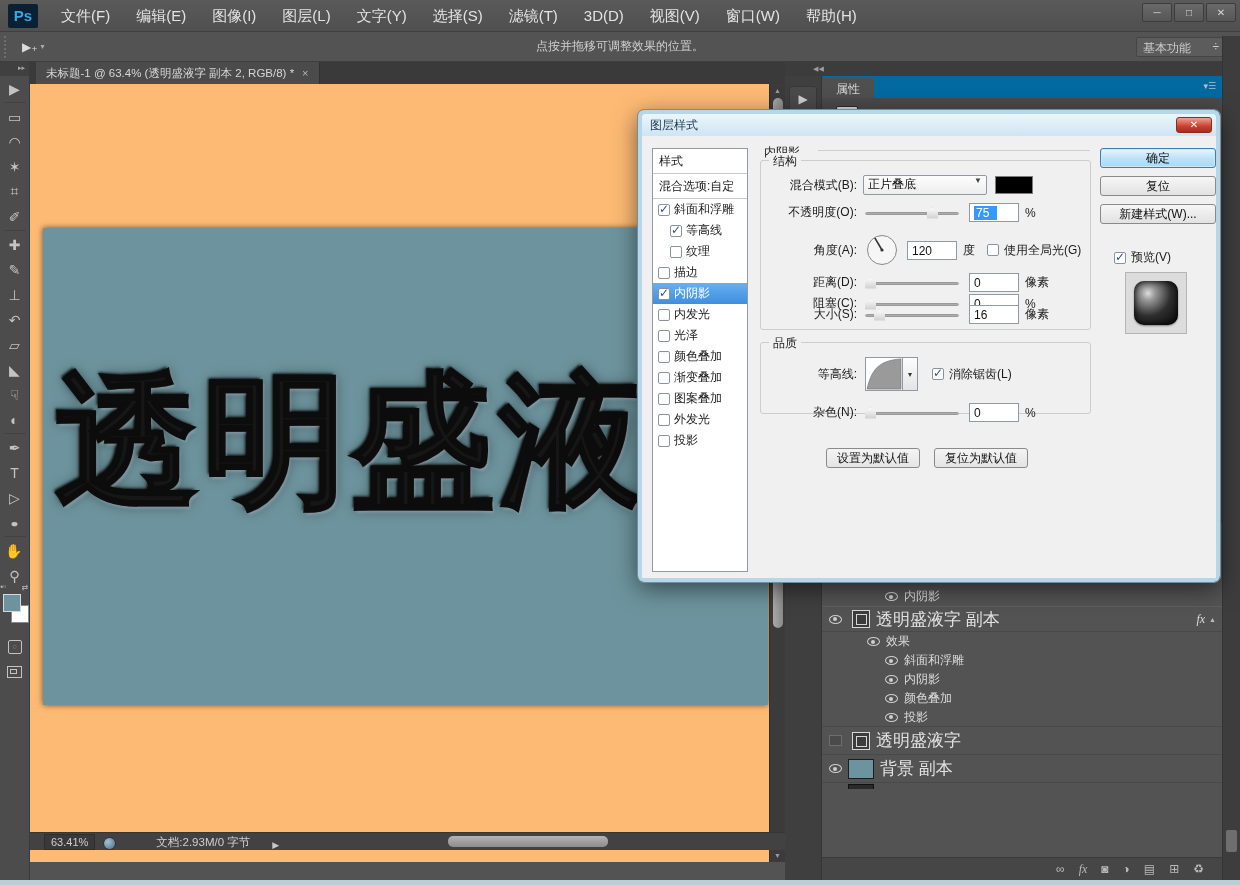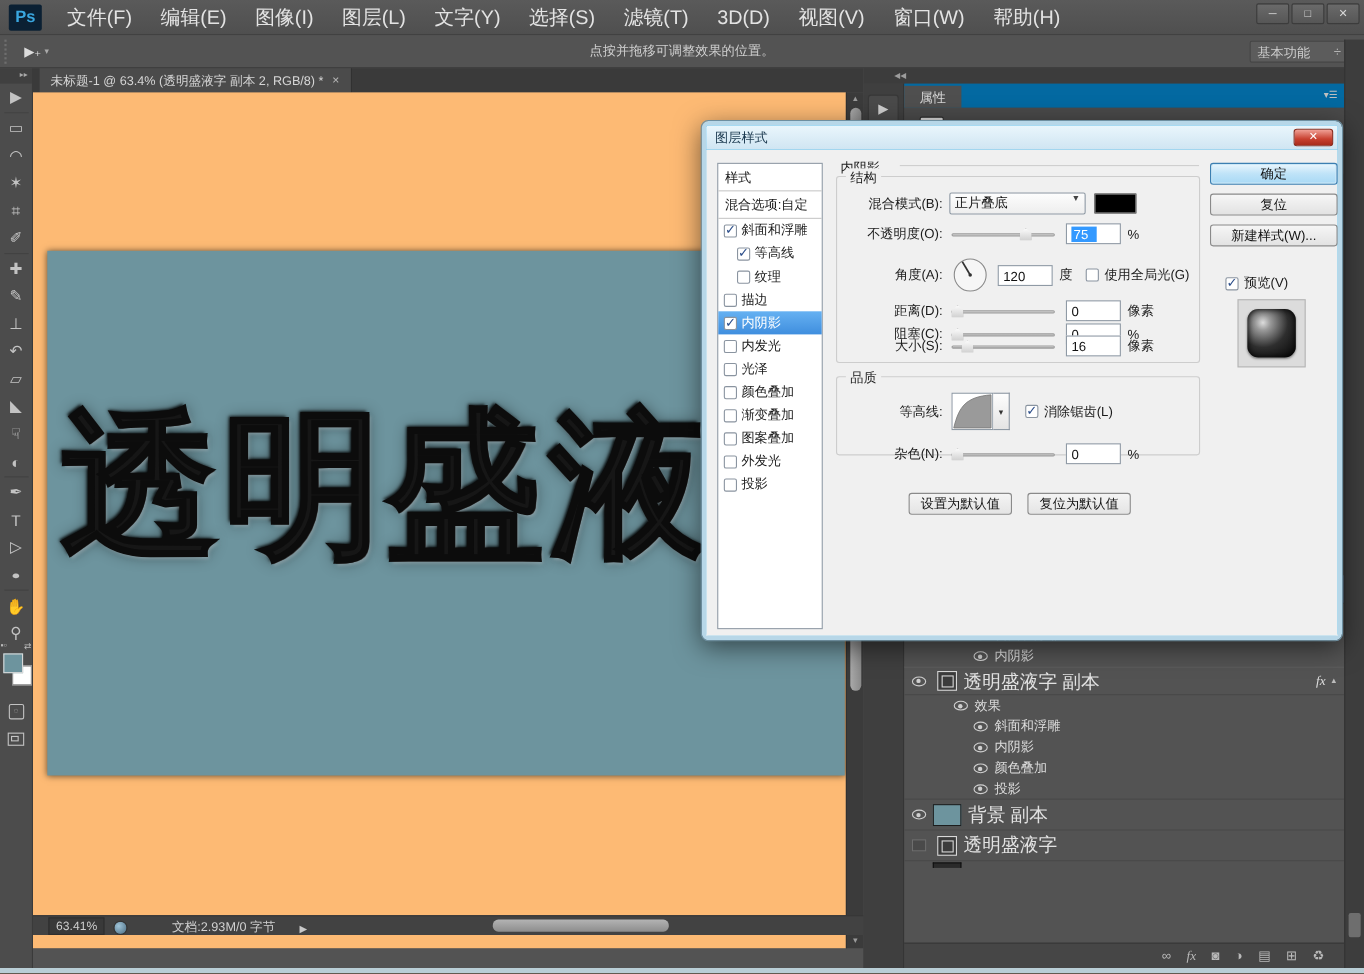--- a/index.html
+++ b/index.html
@@ -7,21 +7,21 @@
   #app {
     position:relative; width:1240px; height:885px; overflow:hidden;
     background:#535353; font-family:"Liberation Sans","DejaVu Sans",sans-serif;
     color:#e0e0e0; font-size:12px; -webkit-font-smoothing:antialiased;
   }
   
   .menubar { position:absolute; left:0; top:0; width:1240px; height:32px;
     background:linear-gradient(#5a5a5a,#4f4f4f); border-bottom:1px solid #404040; display:flex; align-items:center; }
   .ps-logo { width:30px; height:24px; margin:0 10px 0 8px; background:#0b2033; color:#3aa7e0;
     font-weight:bold; font-size:15px; display:flex; align-items:center; justify-content:center; border-radius:2px; }
-  .menu-item { padding:0 13px; height:32px; line-height:32px; color:#e3e3e3; font-size:18px; cursor:default; }
+  .menu-item { padding:0 13px; height:32px; line-height:32px; color:#e3e3e3; font-size:15px; cursor:default; }
   .win-controls { position:absolute; right:4px; top:3px; display:flex; gap:2px; }
   .win-btn { width:30px; height:19px; background:linear-gradient(#6a6a6a,#565656); border:1px solid #3c3c3c;
     color:#d8d8d8; font-size:10px; display:flex; align-items:center; justify-content:center; border-radius:2px; }
   
   .optionsbar { position:absolute; left:0; top:32px; width:1240px; height:30px;
     background:#535353; border-bottom:1px solid #3e3e3e; display:flex; align-items:center; }
   .opt-grip { width:8px; height:22px; margin-left:4px; border-left:2px dotted #6e6e6e; }
   .opt-tool { display:flex; align-items:center; gap:3px; padding:0 10px; color:#ddd; }
   .opt-hint { position:absolute; left:0; right:0; text-align:center; color:#cfcfcf; font-size:12px; pointer-events:none; }
   .workspace-btn { position:absolute; right:14px; top:5px; width:90px; height:20px; background:#5c5c5c;
@@ -352,31 +352,31 @@
       <div class="lname">颜色叠加</div>
     </div>
     <div class="lrow effectrow sub" style="border-bottom:1px solid #494949">
       <div class="eyebox">
           <span class="eye"></span>
         </div>
       <div class="lname">投影</div>
     </div>
     <div class="lrow layer" style="height:28px">
       <div class="eyebox">
+          <span class="eye-off"></span>
+        </div>
+      <div class="smart-thumb"></div>
+      <div class="lname">透明盛液字</div>
+    </div>
+    <div class="lrow layer" style="height:28px">
+      <div class="eyebox">
           <span class="eye"></span>
         </div>
       <div class="color-thumb" style="background:#6d949e"></div>
       <div class="lname">背景 副本</div>
-    </div>
-    <div class="lrow layer" style="height:28px">
-      <div class="eyebox">
-          <span class="eye-off"></span>
-        </div>
-      <div class="smart-thumb"></div>
-      <div class="lname">透明盛液字</div>
     </div>
     <div class="lrow partial">
       <div class="partial-thumb"></div>
     </div>
   </div>
   <div class="layers-bottombar">
     <span class="lb-icon">∞</span>
     <span class="lb-icon fx">fx</span>
     <span class="lb-icon">◙</span>
     <span class="lb-icon">◑</span>

